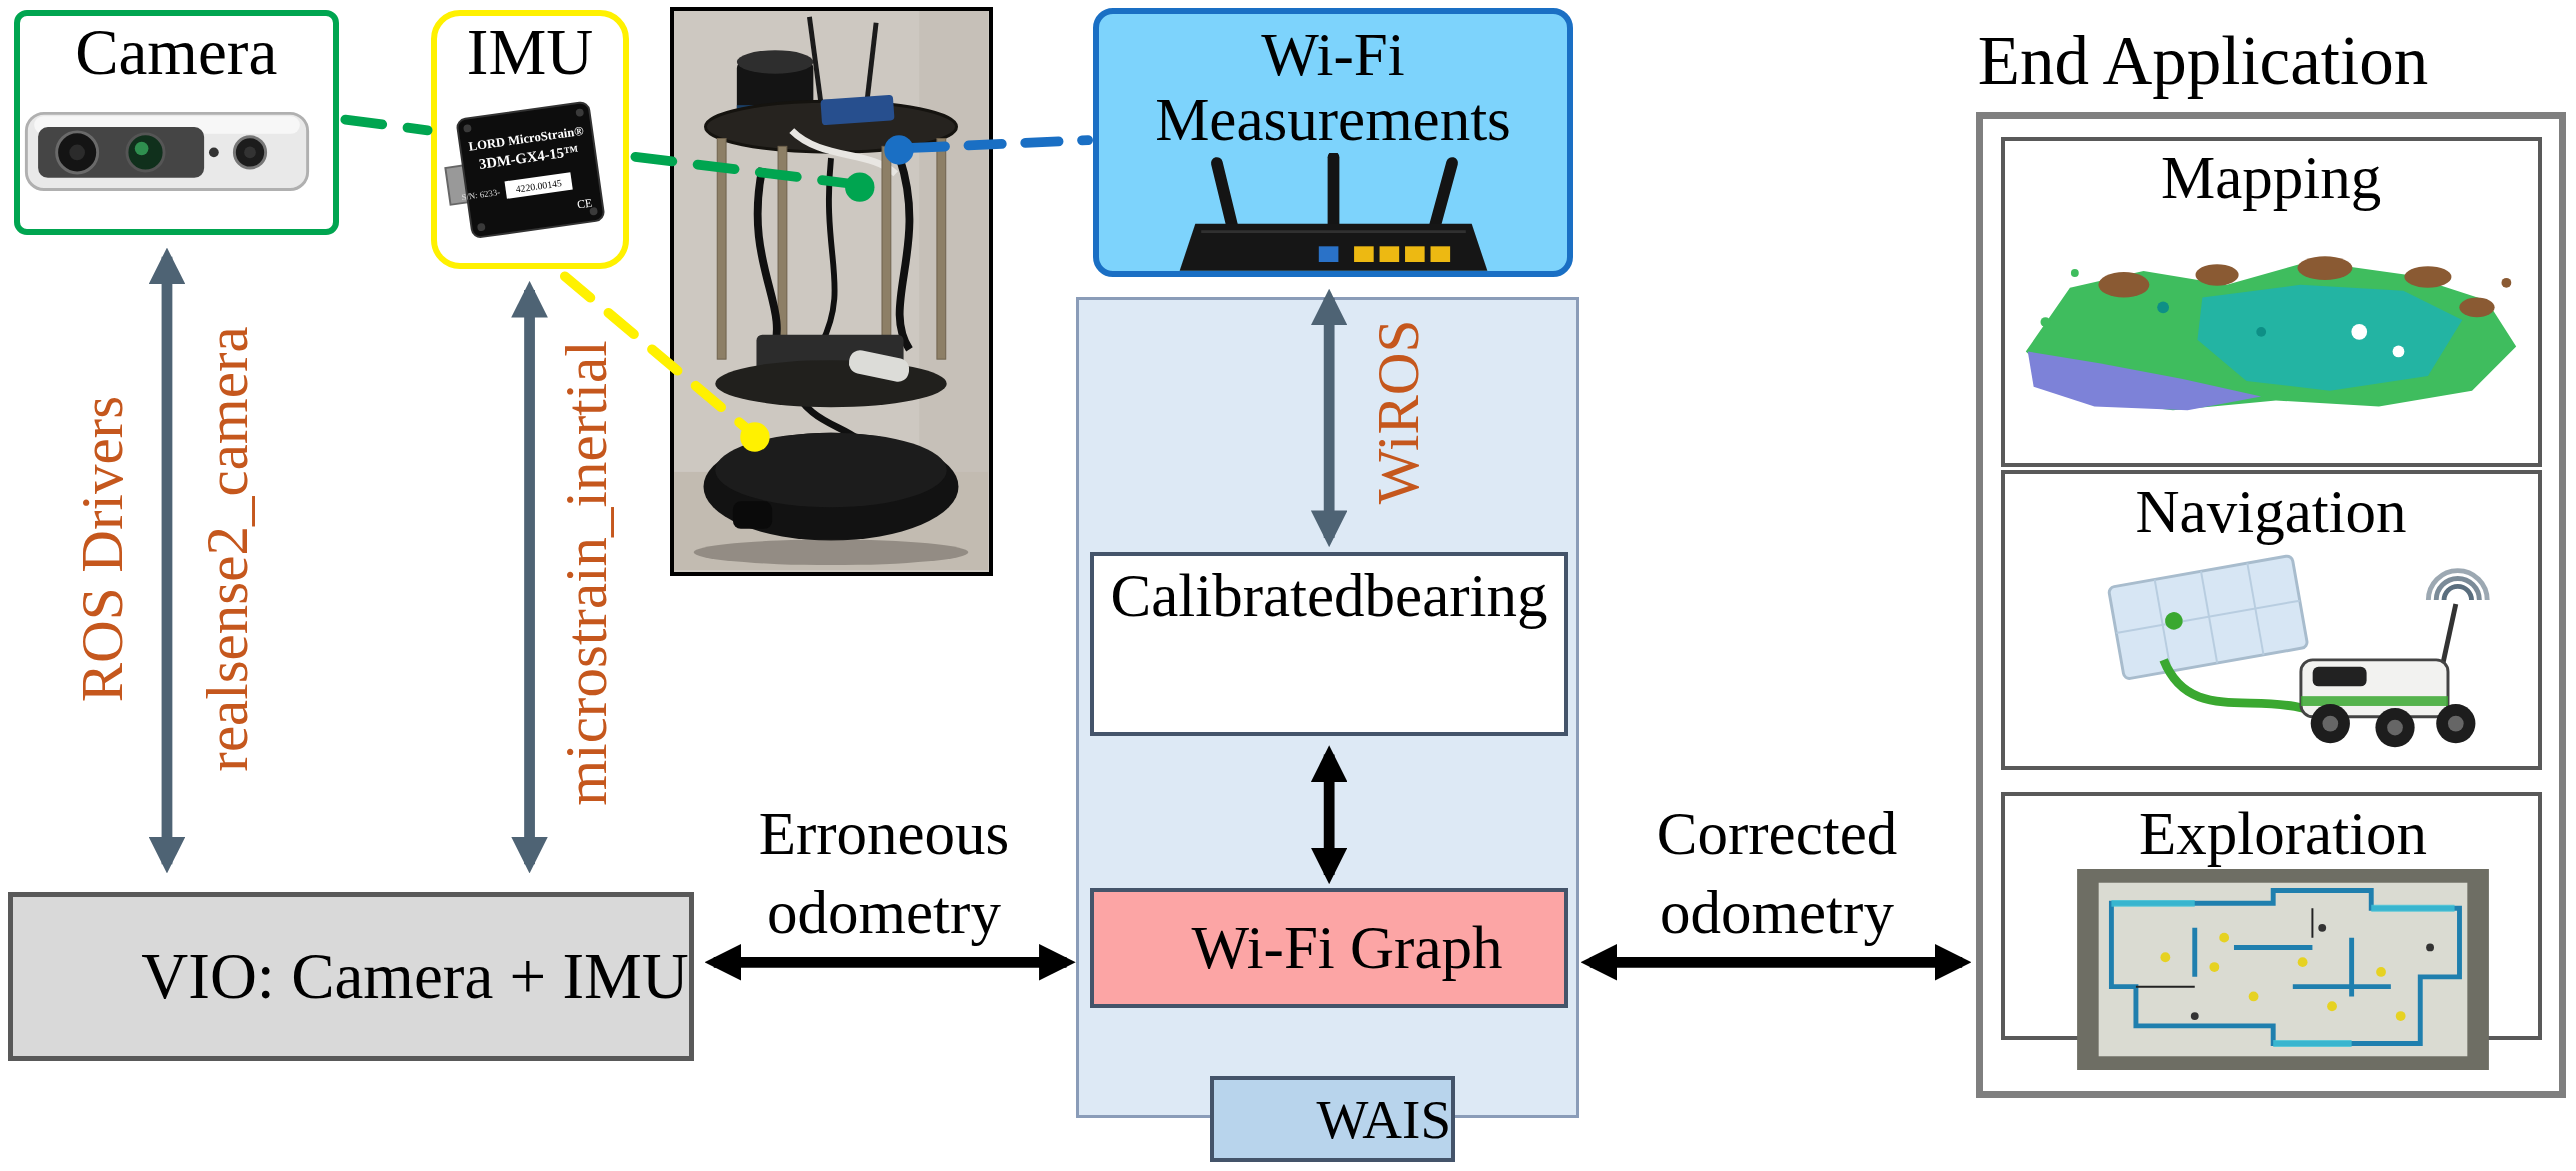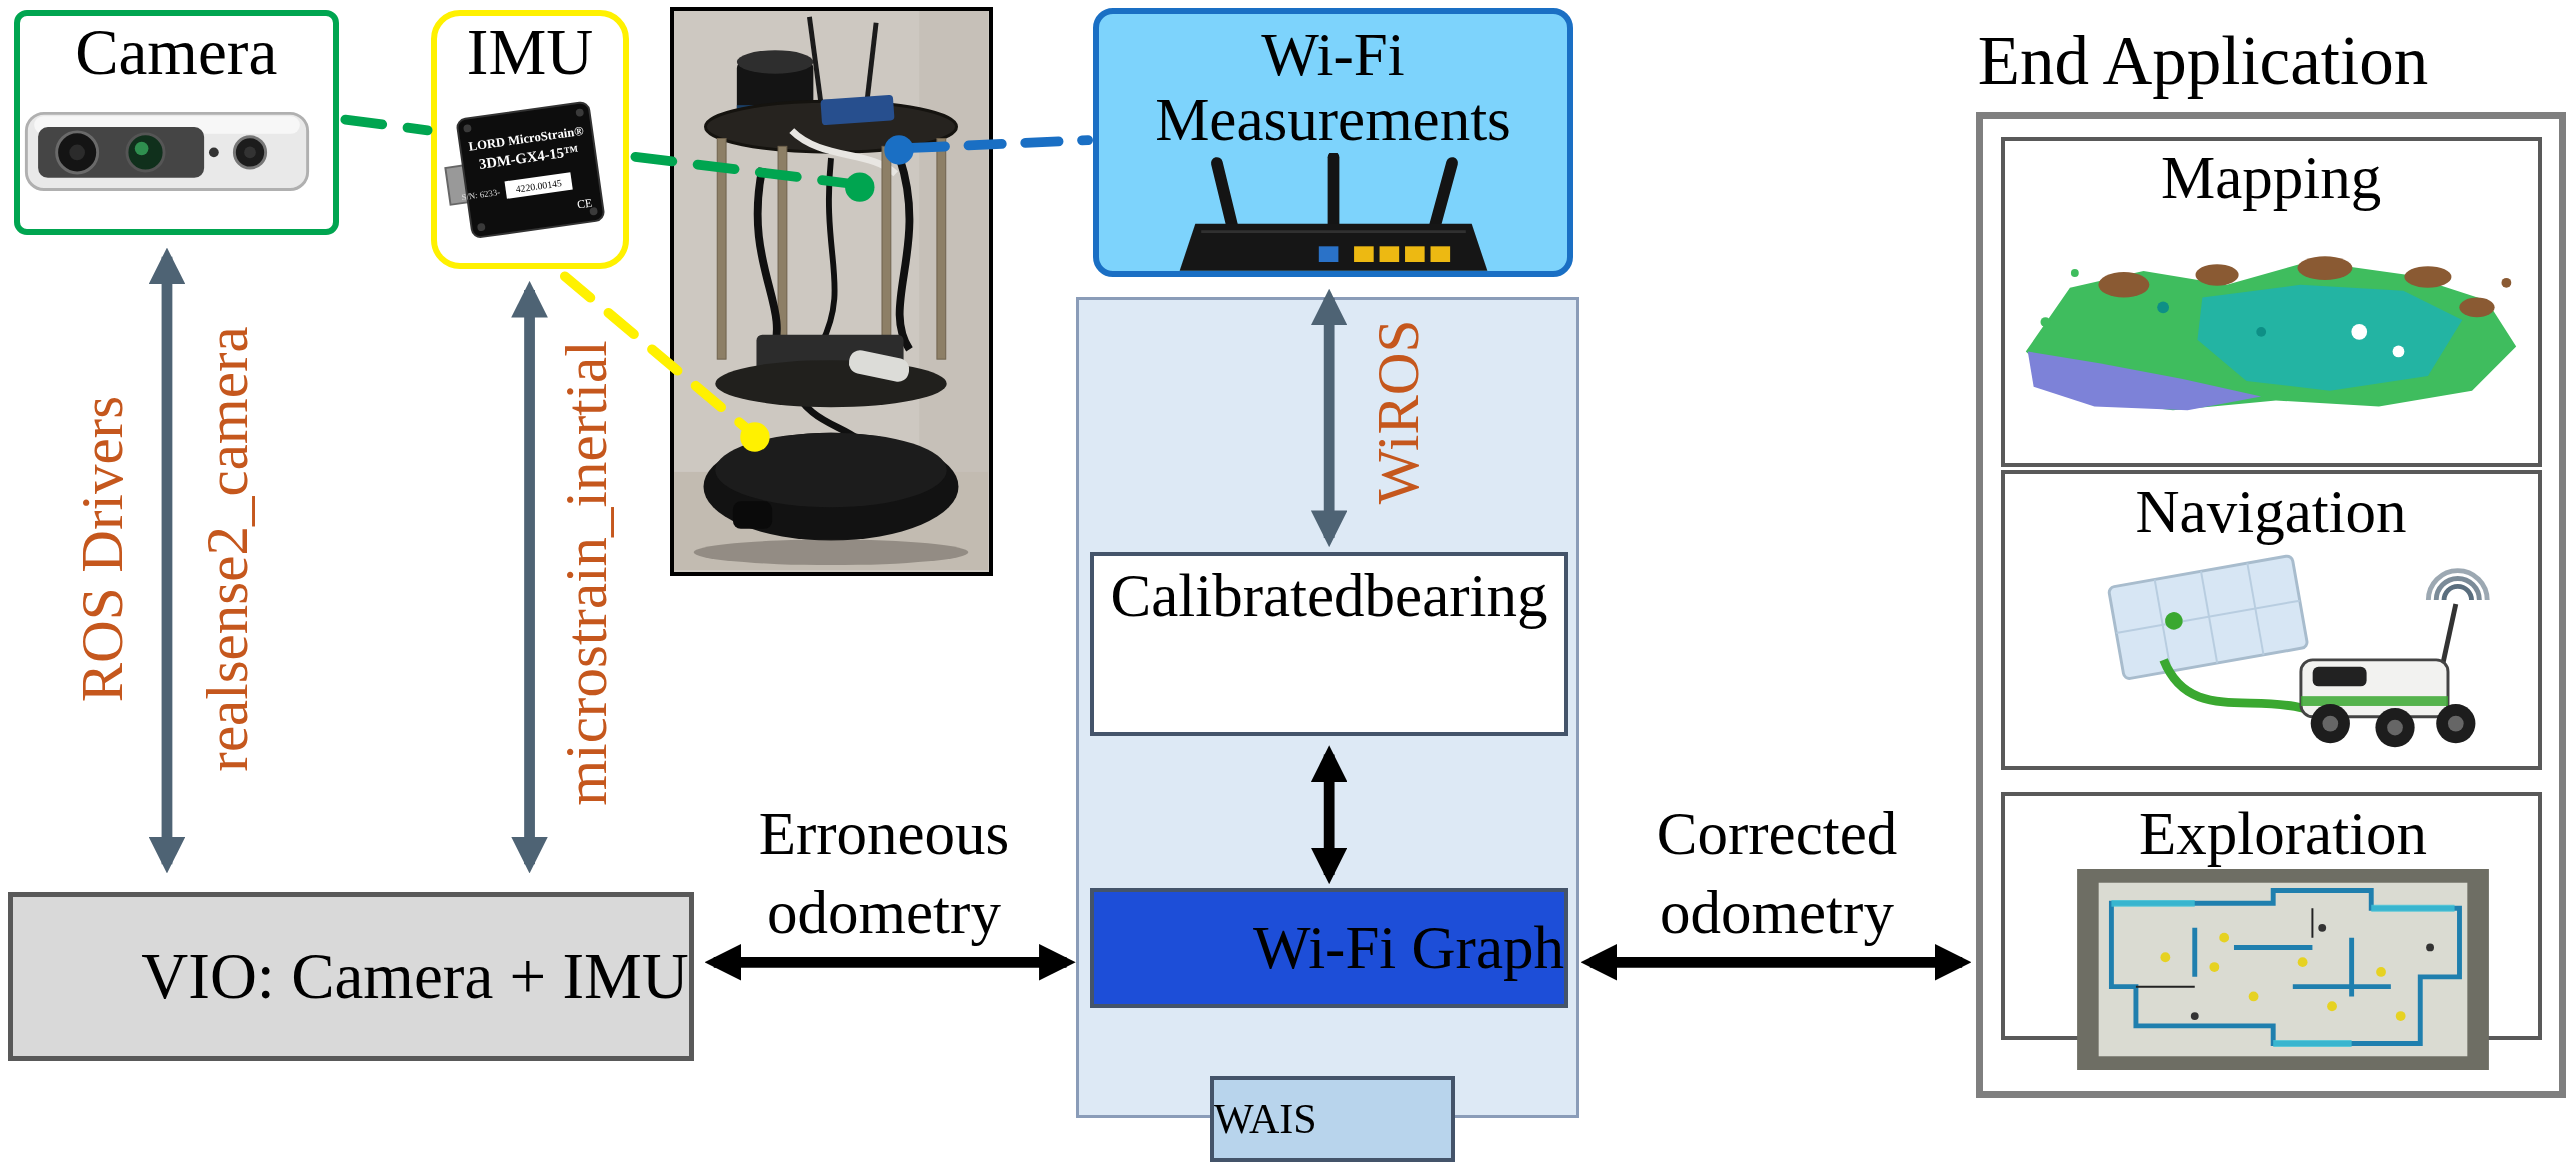--- a/index.html
+++ b/index.html
@@ -26,22 +26,22 @@
   .app-exploration { top: 673px; height: 248px; padding-left: 24px; }
   .app-label { font-size: 61px; line-height: 1.1; margin-top: 3.9px; }
   .app-img { margin: 2px auto 0 auto; }
 
   
   .vio-box { left: 7.8px; top: 880px; width: 686px; height: 169px; background: var(--vio-fill,#D9D9D9); border: 5.9px solid var(--inner-border,#595959); display:flex; align-items:center; justify-content:flex-end; font-size: 65px; margin-top: 12px; }
 
   
   .wais-container { left: 1076px; top: 297px; width: 503px; height: 821px; background: var(--wais-fill,#DDE9F5); border: 3.9px solid #8A9CB8; }
   .calibrated-box { left: 1090px; top: 552px; width: 478px; height: 184px; background:#fff; border: 4.9px solid var(--wais-border,#44546A); display:flex; flex-direction:row; justify-content:center; text-align:center; font-size: 61px; line-height: 1.32; }
-  .graph-box { left: 1090px; top: 888px; width: 478px; height: 120px; background:#1d4ed8; border: 4.9px solid var(--wais-border,#44546A); display:flex; align-items:center; justify-content:flex-end; font-size: 61px; padding-left: 36px; }
-  .wais-label-box { left: 1210px; top: 1076px; width: 245px; height: 86px; background: var(--wais-label-fill,#B8D4EC); border: 4.9px solid var(--wais-border,#44546A); display:flex; align-items:center; justify-content:flex-start; font-size: 42px; }
+  .graph-box { left: 1090px; top: 888px; width: 478px; height: 120px; background:#fca5a5; border: 4.9px solid var(--wais-border,#44546A); display:flex; align-items:center; justify-content:center; font-size: 61px; padding-left: 36px; }
+  .wais-label-box { left: 1210px; top: 1076px; width: 245px; height: 86px; background: var(--wais-label-fill,#B8D4EC); border: 4.9px solid var(--wais-border,#44546A); display:flex; align-items:center; justify-content:flex-end; font-size: 55px; }
 
   
   .vtext { position:absolute; transform: translate(-50%,-50%) rotate(-90deg); white-space:nowrap; color: var(--accent-orange,#C5571D); font-size: 59px; }
 
   
   .odom-label { position:absolute; text-align:center; font-size: 61px; line-height: 1.3; }
   .odom-err { left: 688px; top: 794px; width: 392px; }
   .odom-cor { left: 1574px; top: 794px; width: 406px; }
 
   

